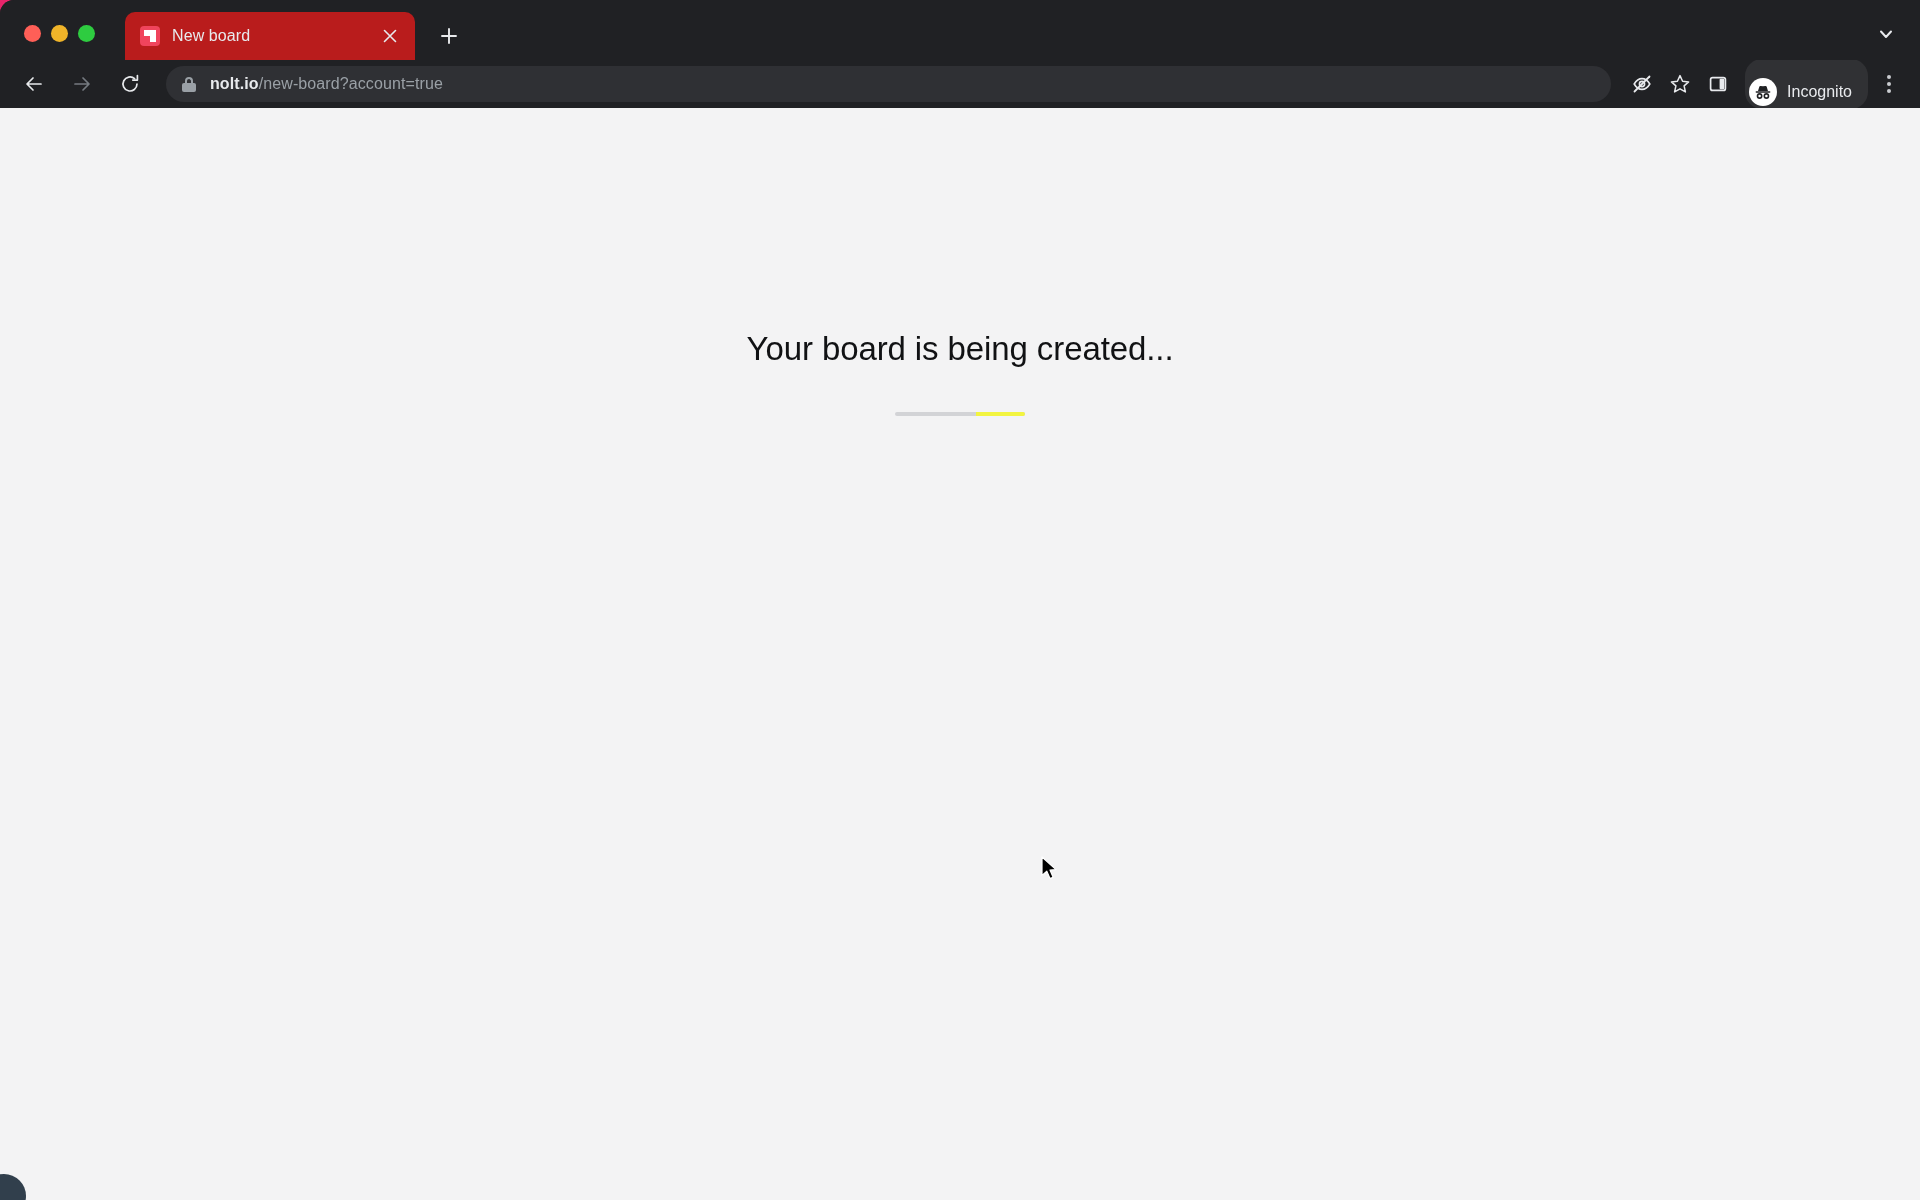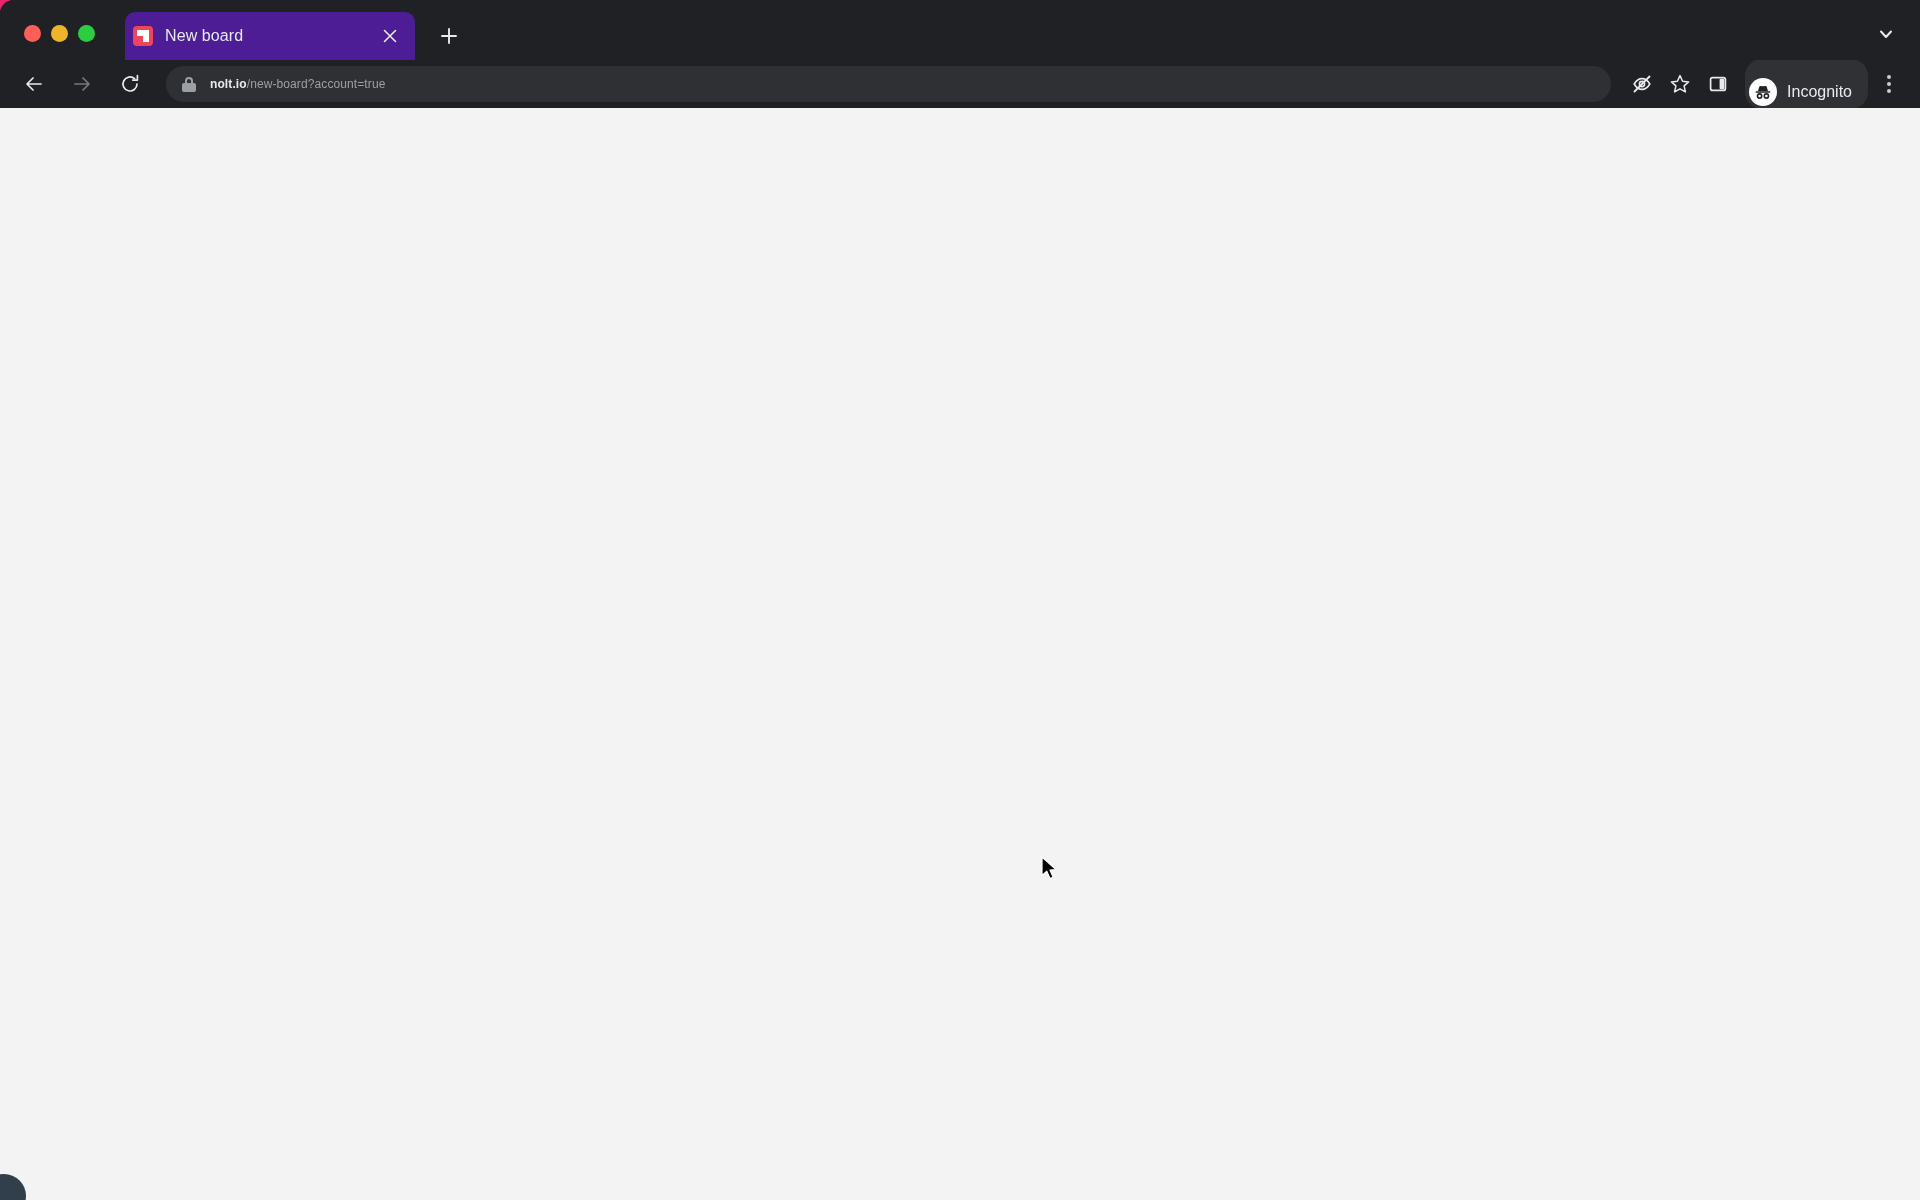--- a/index.html
+++ b/index.html
@@ -52,25 +52,25 @@
   }
   .light.red    { background: #ff5f57; }
   .light.yellow { background: #f0b429; }
   .light.green  { background: #2ecc40; }
 
   .tab {
     position: relative;
     margin-left: 30px;
     width: 290px;
     height: 48px;
-    background: #4c1d95;
+    background: #b91c1c;
     border-radius: 10px 10px 0 0;
     display: flex;
     align-items: center;
-    padding: 0 8px 0 8px;
+    padding: 0 8px 0 15px;
     box-sizing: border-box;
   }
 
   .tab-favicon {
     width: 20px;
     height: 20px;
     border-radius: 4px;
     background: #f0445c;
     flex: 0 0 auto;
     position: relative;
@@ -189,21 +189,21 @@
     position: absolute;
     top: 0; left: 3px;
     width: 8px; height: 8px;
     border: 2px solid #9aa0a6;
     border-bottom: none;
     border-radius: 5px 5px 0 0;
     box-sizing: border-box;
   }
 
   .url-text {
-    font-size: 12px;
+    font-size: 16px;
     color: #9aa0a6;
     white-space: nowrap;
     overflow: hidden;
     letter-spacing: 0.1px;
   }
   .url-host {
     color: #e8eaed;
     font-weight: bold;
   }
 
@@ -459,20 +459,28 @@
 
         <div class="menu-dots">
           <i></i>
           <i></i>
           <i></i>
         </div>
       </div>
     </div>
 
     <div class="viewport" style="background: rgb(243, 243, 244);">
+      <div class="page-center">
+        <div class="board-message">Your board is being created...</div>
+        <div class="progress-wrap">
+          <div class="progress-track" style="background: rgb(210, 211, 214); width: 130px;">
+            <div class="progress-fill" style="width: 38%; background: rgb(242, 244, 64);"></div>
+          </div>
+        </div>
+      </div>
       <div class="corner-widget"></div>
     </div>
 
     <div class="cursor">
       <svg width="20" height="28" viewBox="0 0 20 28">
         <path d="M1 1 L1 19.5 L5.8 15.2 L9 22.6 L12.1 21.2 L9 14 L15 13.6 Z" fill="#000000" stroke="#ffffff" stroke-width="1.2" stroke-linejoin="round"></path>
       </svg>
     </div>
 
   </div>

